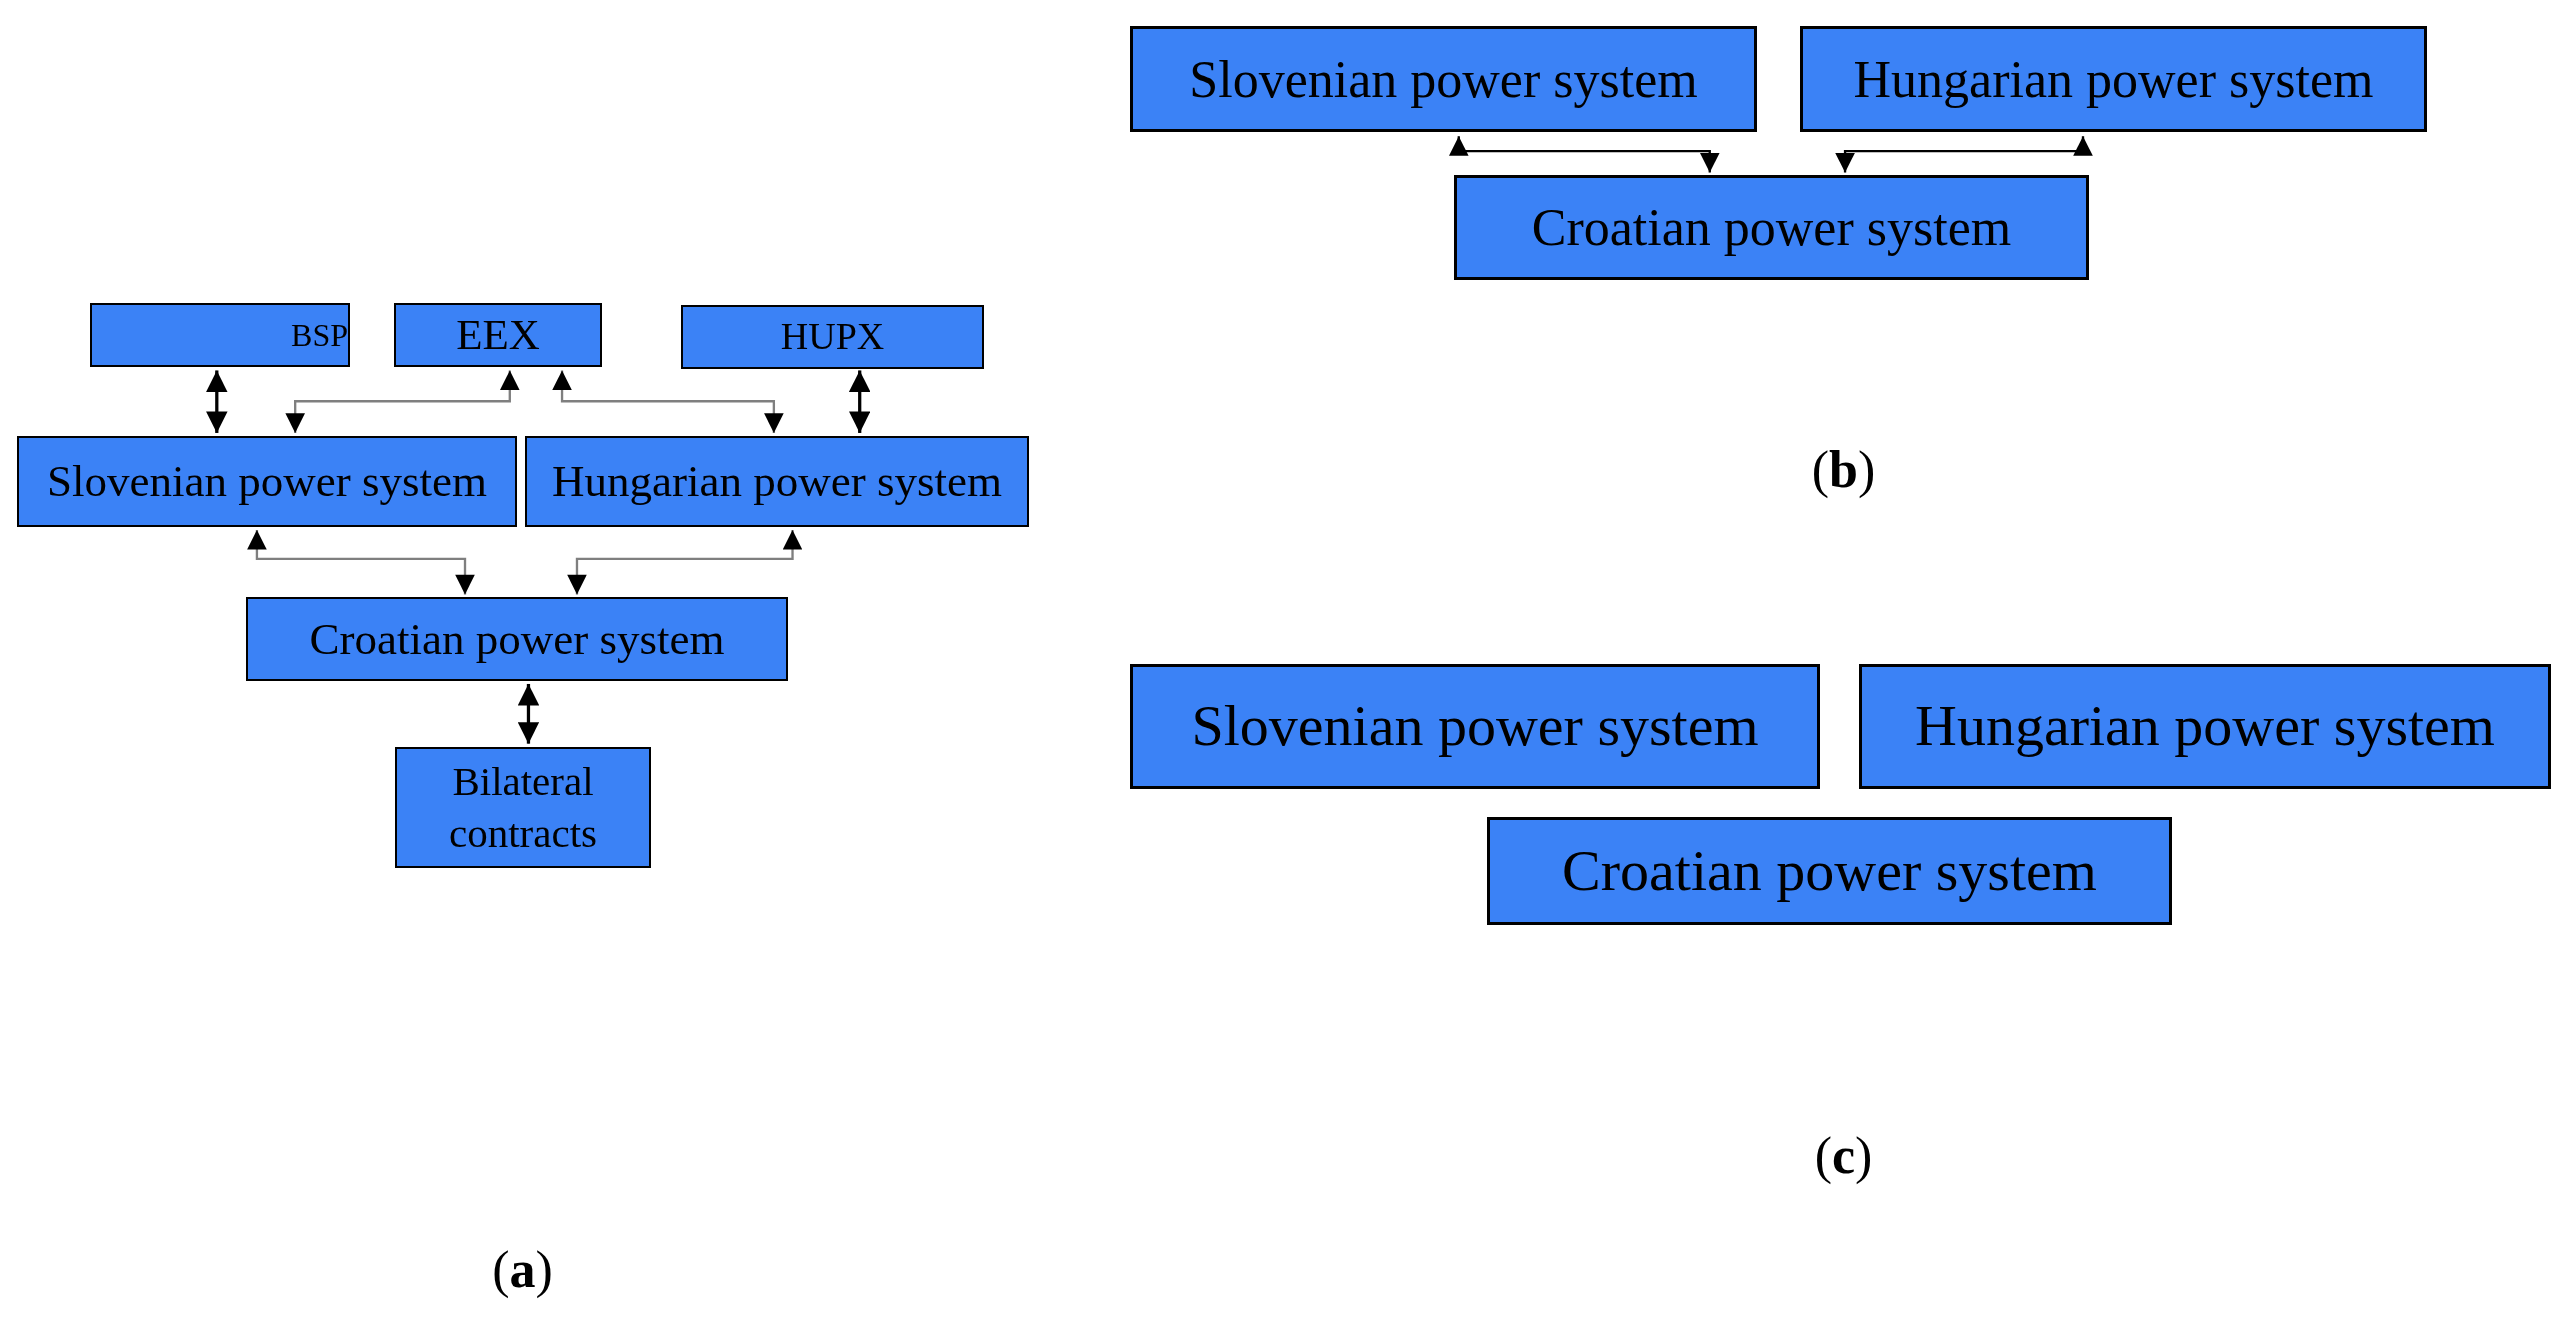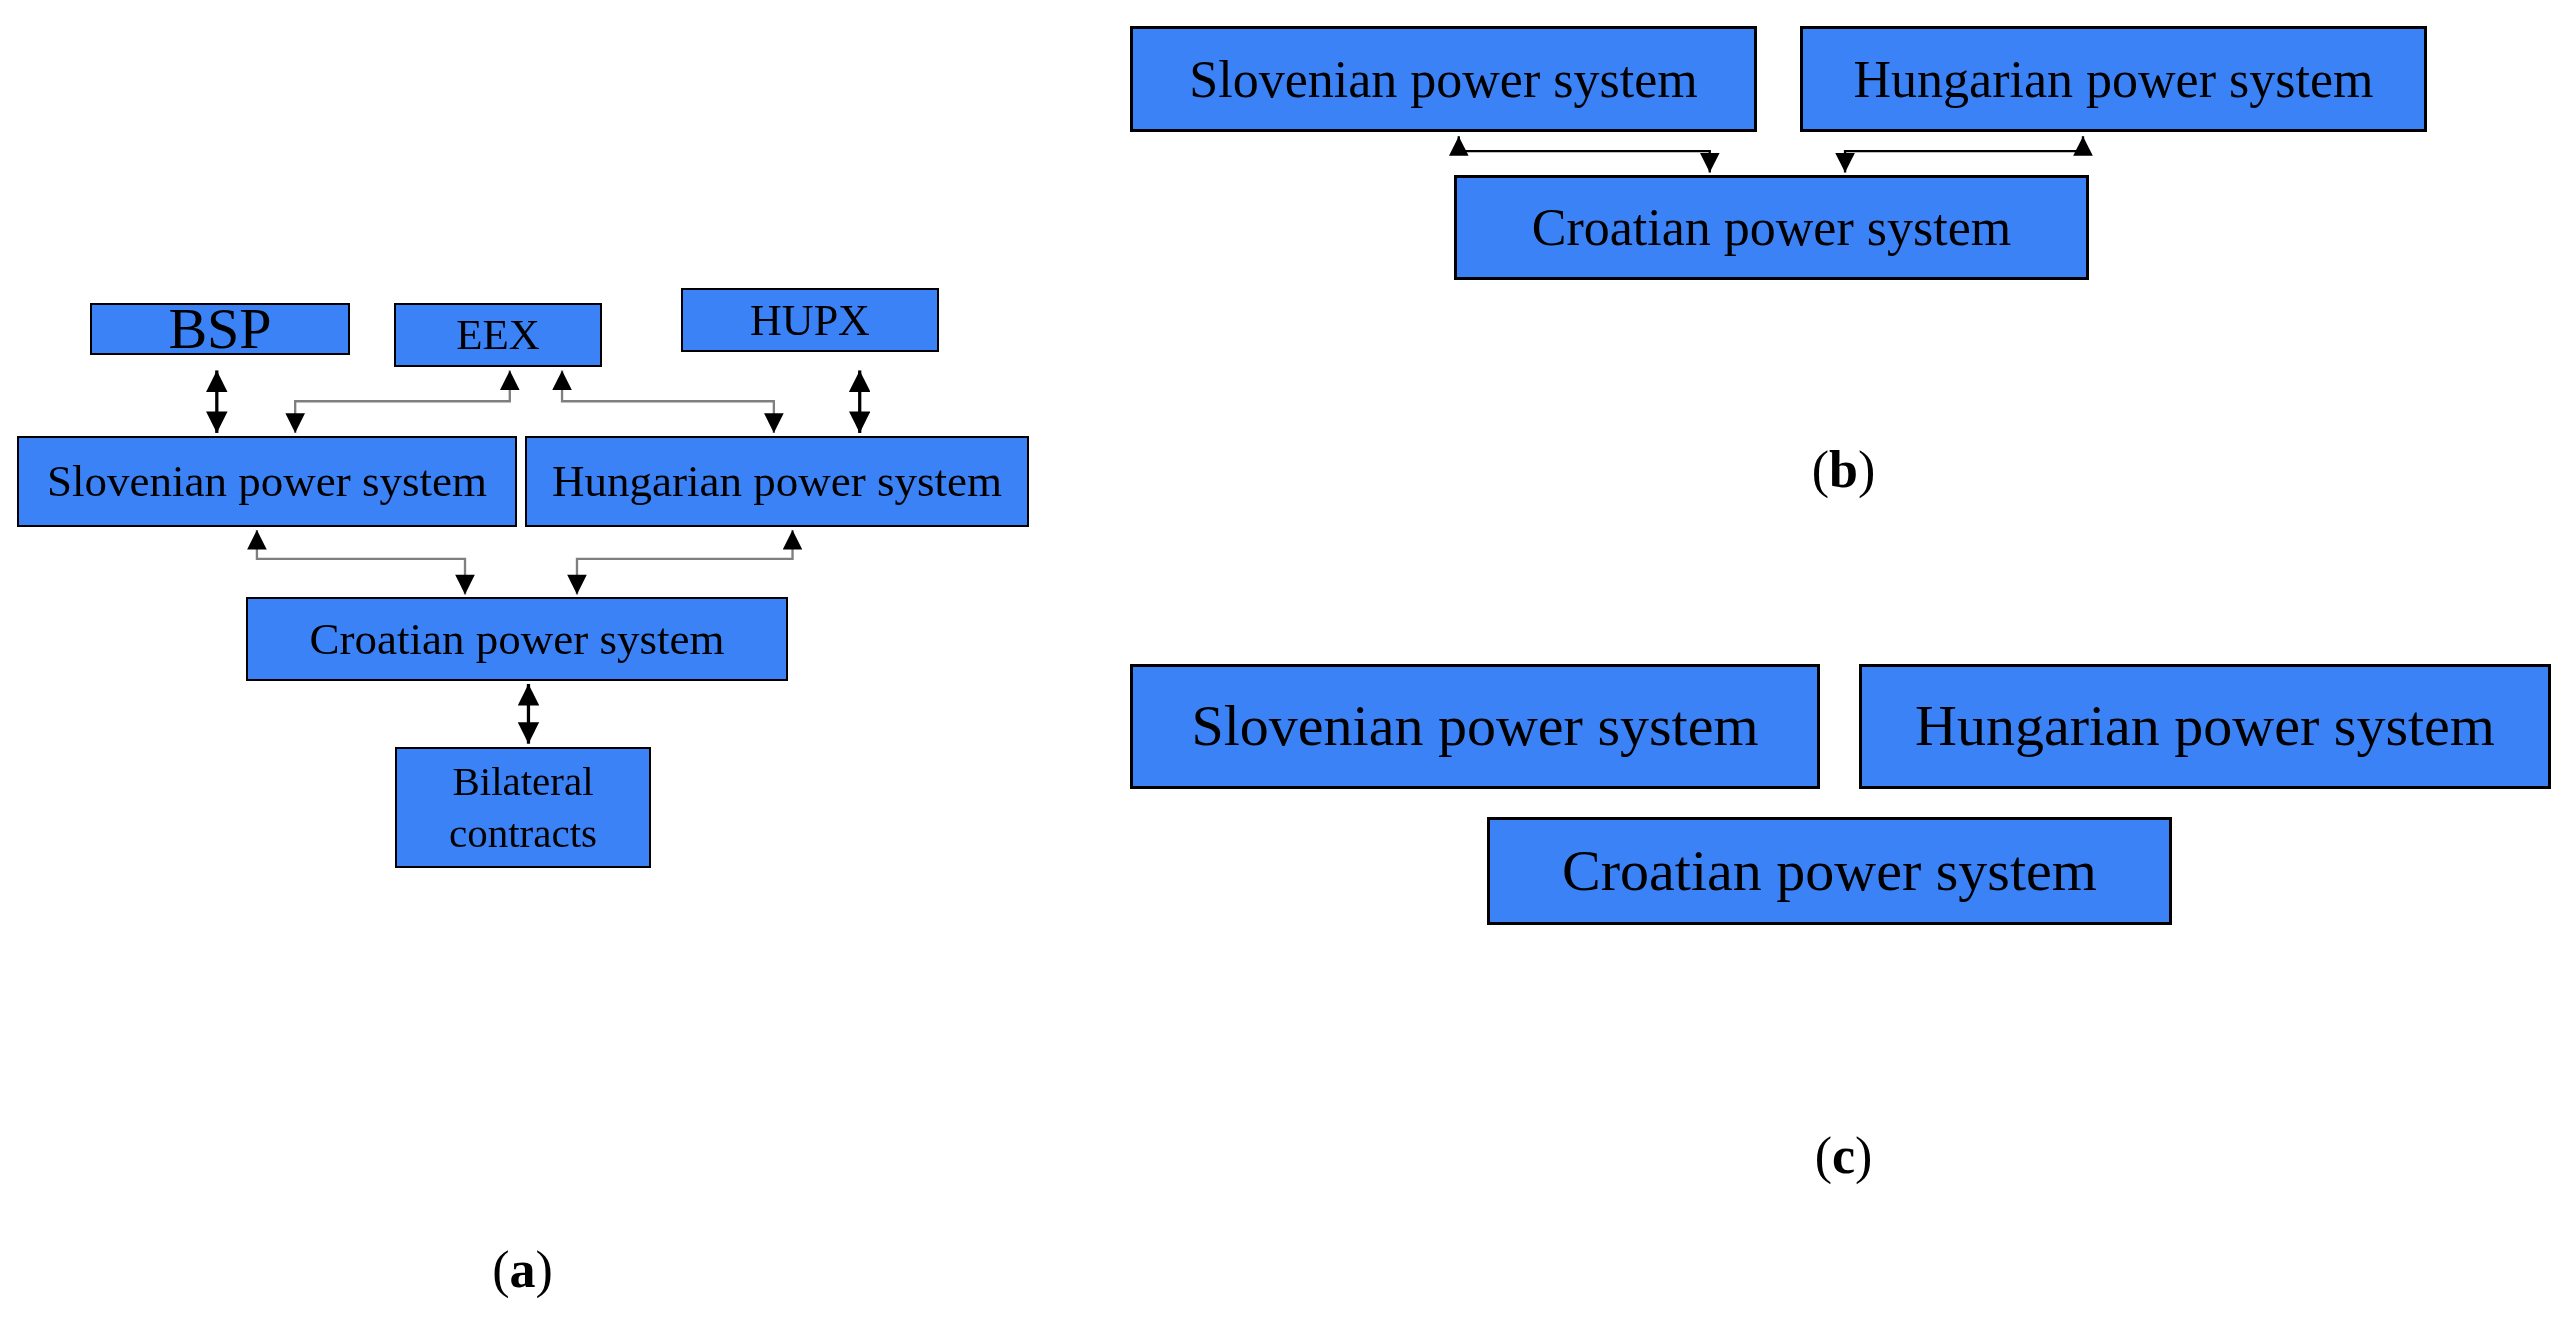--- a/index.html
+++ b/index.html
@@ -29,23 +29,23 @@
     background: #3b82f6;
     display: flex;
     align-items: center;
     justify-content: center;
     text-align: center;
     line-height: 1.25;
   }
   .bx-lg { border-width: 3.7px; }
 
   
-  #a-bsp        { left: 90px;  top: 303px; width: 260px; height: 52px; font-size: 58px; }
+  #a-bsp        { left: 90px;  top: 303px; width: 260px; height: 64px; font-size: 32px; justify-content: flex-end; }
   #a-eex        { left: 394px; top: 303px; width: 208px; height: 64px; font-size: 43px; }
-  #a-hupx       { left: 681px; top: 288px; width: 258px; height: 64px; font-size: 44px; }
+  #a-hupx       { left: 681px; top: 305px; width: 303px; height: 64px; font-size: 38px; }
   #a-slovenian  { left: 17px;  top: 436px; width: 500px; height: 91px;  font-size: 45px; }
   #a-hungarian  { left: 525px; top: 436px; width: 504px; height: 91px;  font-size: 45px; }
   #a-croatian   { left: 246px; top: 597px; width: 542px; height: 84px;  font-size: 45px; }
   #a-bilateral  { left: 395px; top: 747px; width: 256px; height: 121px; font-size: 41px; }
 
   
   #b-slovenian  { left: 1130px; top: 26px;  width: 627px; height: 106px; font-size: 52px; }
   #b-hungarian  { left: 1800px; top: 26px;  width: 627px; height: 106px; font-size: 52px; }
   #b-croatian   { left: 1454px; top: 175px; width: 635px; height: 105px; font-size: 52px; }
 

